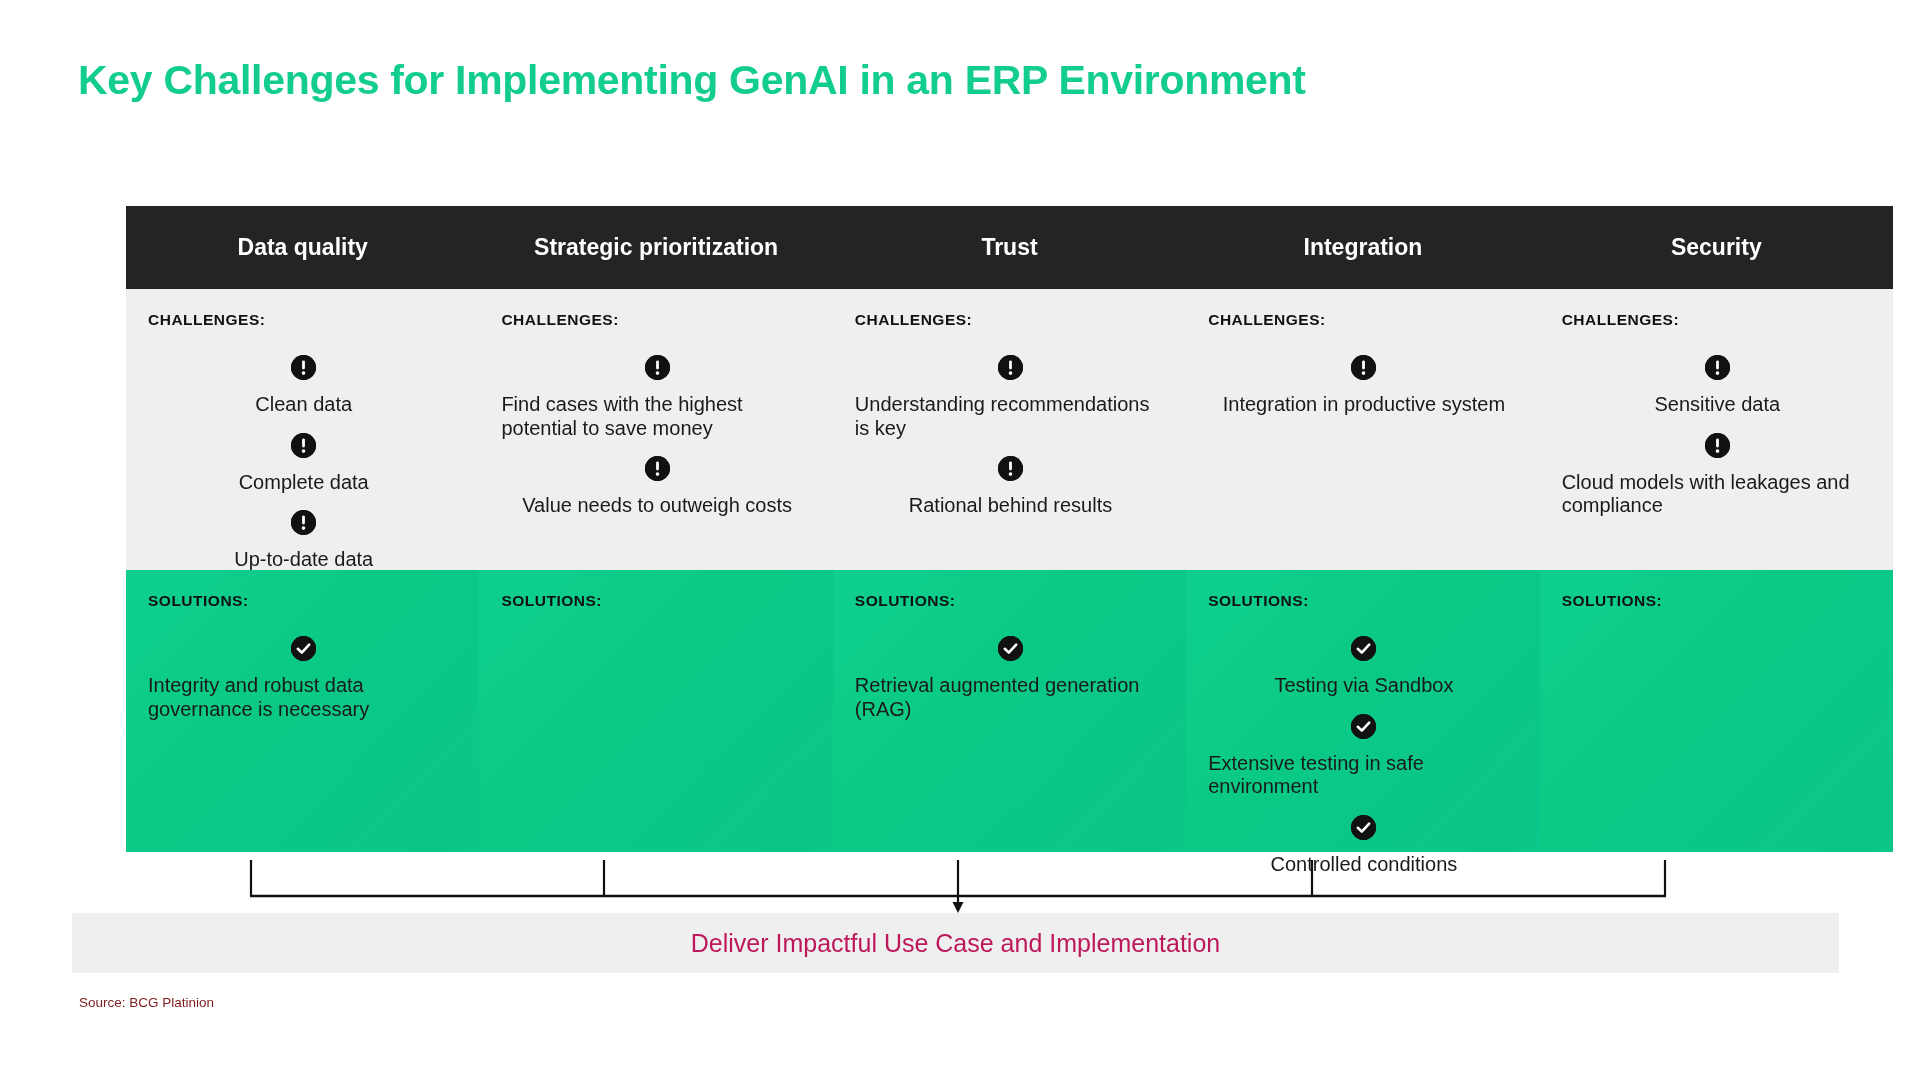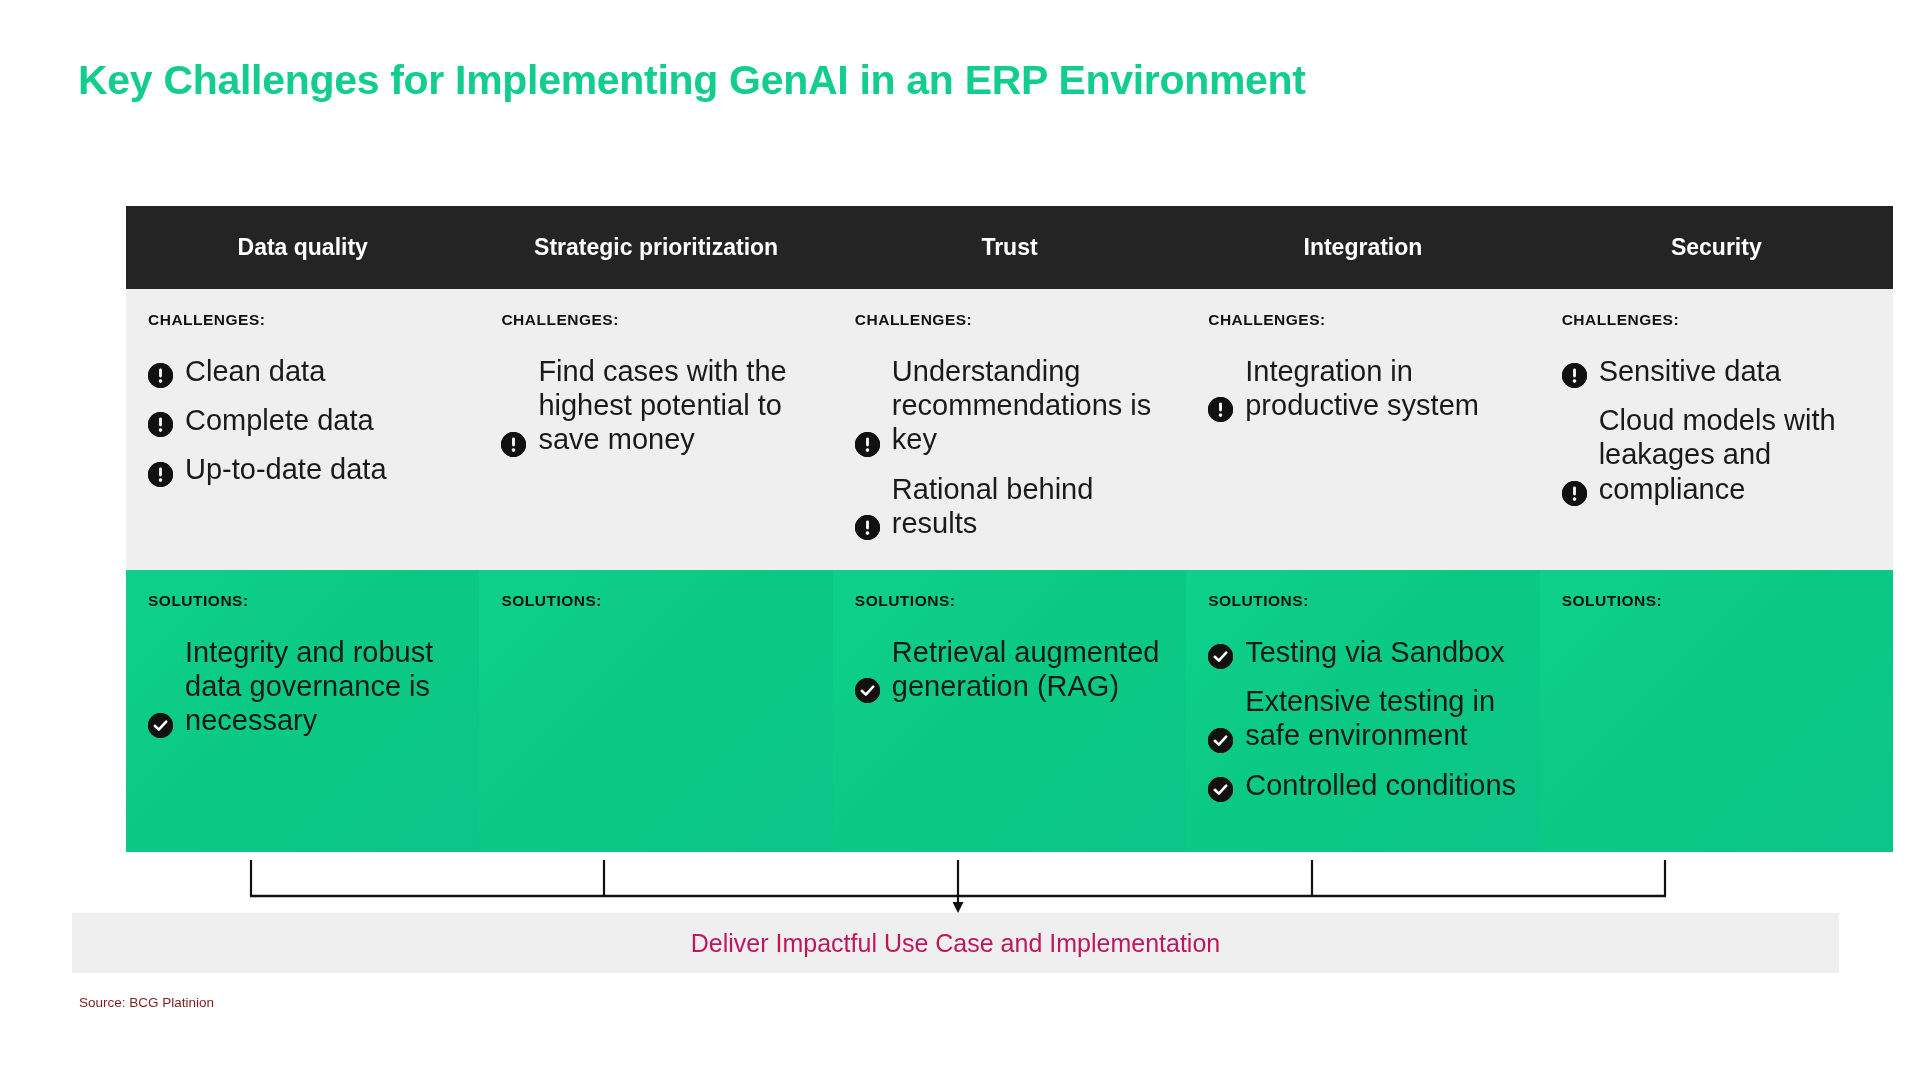--- a/index.html
+++ b/index.html
@@ -82,26 +82,27 @@
     color: #111111;
     margin-bottom: 24px;
   }
 
   .bullet-list {
     list-style: none;
   }
 
   .bullet-item {
     display: flex;
-    align-items: flex-end;
+    align-items: center;
     gap: 12px;
     margin-bottom: 14px;
-    font-size: 29px;
+    font-size: 20px;
     line-height: 1.18;
     color: #1a1a1a;
+    flex-direction: column;
   }
 
   .bullet-item .txt { padding-top: 1px; }
 
   .ico {
     flex: 0 0 auto;
     width: 25px;
     height: 25px;
     border-radius: 50%;
     background: #111111;
@@ -212,20 +213,30 @@
         <ul class="bullet-list">
           <li class="bullet-item">
             <span class="ico">
                 <svg viewBox="0 0 25 25">
                   <circle cx="12.5" cy="12.5" r="12.5" fill="#111"></circle>
                   <rect x="11.1" y="5.4" width="2.8" height="9" rx="1.4" fill="#fff"></rect>
                   <circle cx="12.5" cy="18.1" r="1.8" fill="#fff"></circle>
                 </svg>
               </span>
             <span class="txt">Find cases with the highest potential to save money</span>
+          </li>
+          <li class="bullet-item">
+            <span class="ico">
+                <svg viewBox="0 0 25 25">
+                  <circle cx="12.5" cy="12.5" r="12.5" fill="#111"></circle>
+                  <rect x="11.1" y="5.4" width="2.8" height="9" rx="1.4" fill="#fff"></rect>
+                  <circle cx="12.5" cy="18.1" r="1.8" fill="#fff"></circle>
+                </svg>
+              </span>
+            <span class="txt">Value needs to outweigh costs</span>
           </li>
         </ul>
       </div>
       <div class="section section-solutions">
         <div class="section-label">SOLUTIONS:</div>
       </div>
     </div>
 
     <div class="column">
       <div class="col-header">Trust</div>

